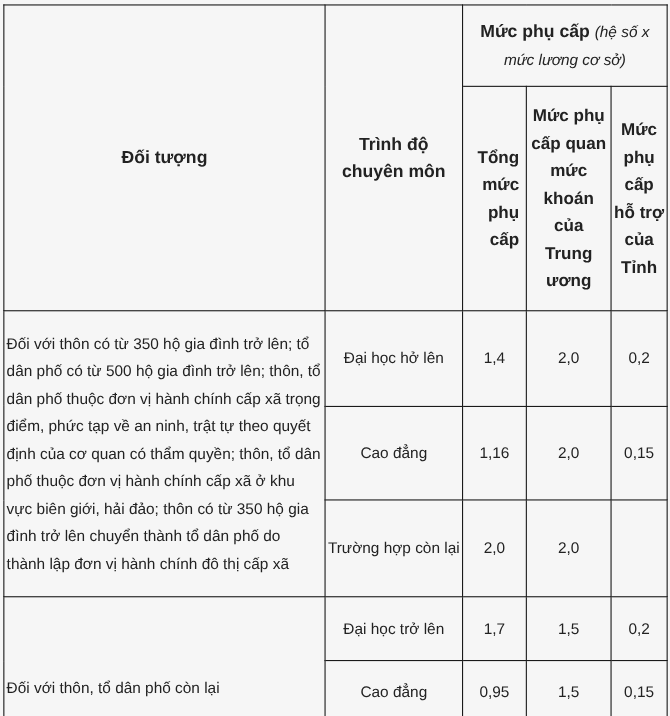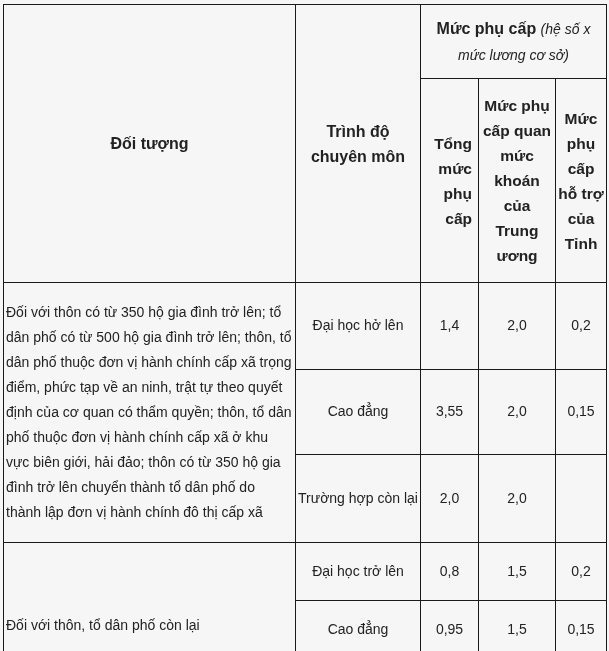--- a/index.html
+++ b/index.html
@@ -52,35 +52,35 @@
 
   <tr style="height:72px">
     <td rowspan="3" class="left">Đối với thôn có từ 350 hộ gia đình trở lên; tổ dân phố có từ 500 hộ gia đình trở lên; thôn, tổ dân phố thuộc đơn vị hành chính cấp xã trọng điểm, phức tạp về an ninh, trật tự theo quyết định của cơ quan có thẩm quyền; thôn, tổ dân phố thuộc đơn vị hành chính cấp xã ở khu vực biên giới, hải đảo; thôn có từ 350 hộ gia đình trở lên chuyển thành tổ dân phố do thành lập đơn vị hành chính đô thị cấp xã</td>
     <td class="level">Đại học hở lên</td>
     <td>1,4</td>
     <td>2,0</td>
     <td>0,2</td>
   </tr>
   <tr style="height:71px">
     <td class="level">Cao đẳng</td>
-    <td>3,55</td>
+    <td>1,16</td>
     <td>2,0</td>
     <td>0,15</td>
   </tr>
   <tr style="height:73px">
     <td class="level">Trường hợp còn lại</td>
     <td>2,0</td>
     <td>2,0</td>
     <td></td>
   </tr>
 
   <tr style="height:50px">
     <td rowspan="3" class="left">Đối với thôn, tổ dân phố còn lại</td>
     <td class="level">Đại học trở lên</td>
-    <td>0,8</td>
+    <td>1,7</td>
     <td>1,5</td>
     <td>0,2</td>
   </tr>
   <tr style="height:48px">
     <td class="level">Cao đẳng</td>
     <td>0,95</td>
     <td>1,5</td>
     <td>0,15</td>
   </tr>
   <tr style="height:50px">

